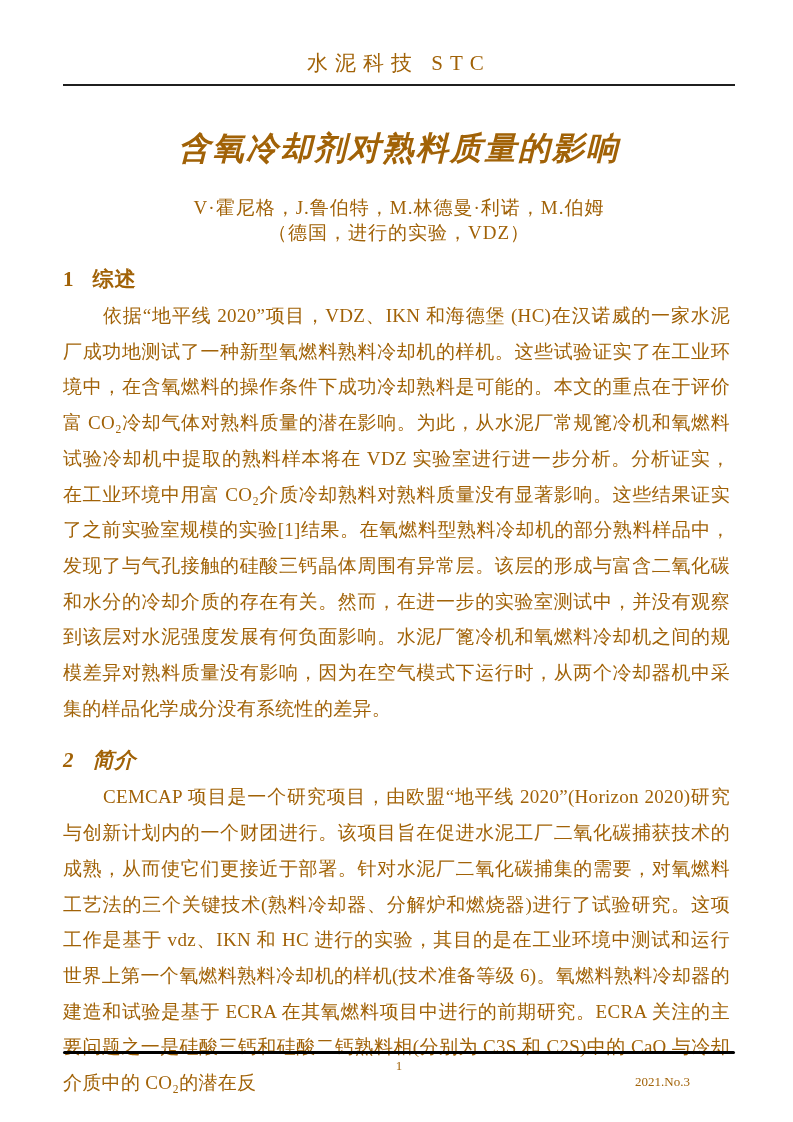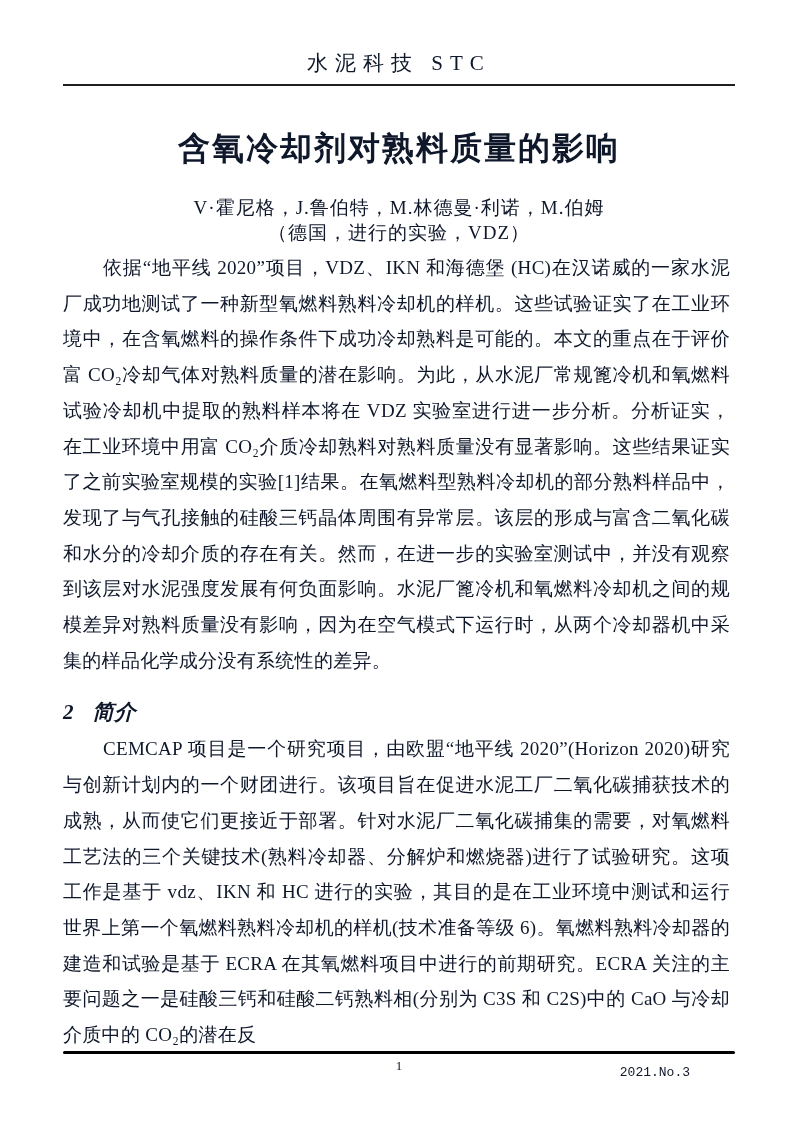--- a/index.html
+++ b/index.html
@@ -1,21 +1,21 @@
 <!DOCTYPE html>
 <html lang="zh"><head>
 <meta charset="utf-8">
 <style>
   html,body{margin:0;padding:0;background:#ffffff;}
   .page{
     position:relative;
     width:793px;height:1122px;
     margin:0 auto;
     background:#ffffff;
-    color:#0f172a;
+    color:#a16207;
     box-sizing:border-box;
     padding:50px 58px 0 63px;
     overflow:hidden;
     font-family:"Liberation Serif","DejaVu Serif",serif;
   }
   
   .journal-title{
     text-align:center;
     font-size:21px;
     line-height:26px;
@@ -29,20 +29,21 @@
   }
   
   .article-title{
     margin:40px 0 12px 0;
     text-align:center;
     font-size:32px;
     line-height:44px;
     font-weight:700;
     letter-spacing:2px;
     font-family:"Liberation Sans","DejaVu Sans",sans-serif;
+    font-style:italic;
   }
   .authors{
     margin-top:25px;
     text-align:center;
     font-size:19px;
     line-height:25px;
     letter-spacing:1px;
   }
   .affiliation{
     text-align:center;
@@ -87,40 +88,43 @@
     margin-top:4px;
     height:18px;
   }
   .page-number{
     position:absolute;left:0;right:0;top:0;
     text-align:center;
     font-size:13px;
     font-family:"Liberation Serif","DejaVu Serif",serif;
   }
   .issue{
-    position:absolute;right:45px;top:7px;
+    position:absolute;right:45px;top:16px;
     font-size:13px;
-    font-family:Liberation Mono, monospace;
+    font-family:Liberation Serif, serif;
   }
 </style>
 </head>
 <body>
 
 <div class="page">
 
   <div class="journal-title">水泥科技 STC</div>
 
   <div class="header-rule"></div>
 
   <h1 class="article-title">含氧冷却剂对熟料质量的影响</h1>
 
   <div class="authors">V·霍尼格，J.鲁伯特，M.林德曼·利诺，M.伯姆</div>
 
   <div class="affiliation">（德国，进行的实验，VDZ）</div>
 
+  <h2 class="section-heading sec1">
+    <span class="sec-num">1</span><span>综述</span>
+  </h2>
 
   <p class="body-text">依据“地平线 2020”项目，VDZ、IKN 和海德堡 (HC)在汉诺威的一家水泥厂成功地测试了一种新型氧燃料熟料冷却机的样机。这些试验证实了在工业环境中，在含氧燃料的操作条件下成功冷却熟料是可能的。本文的重点在于评价富 CO₂冷却气体对熟料质量的潜在影响。为此，从水泥厂常规篦冷机和氧燃料试验冷却机中提取的熟料样本将在 VDZ 实验室进行进一步分析。分析证实，在工业环境中用富 CO₂介质冷却熟料对熟料质量没有显著影响。这些结果证实了之前实验室规模的实验[1]结果。在氧燃料型熟料冷却机的部分熟料样品中，发现了与气孔接触的硅酸三钙晶体周围有异常层。该层的形成与富含二氧化碳和水分的冷却介质的存在有关。然而，在进一步的实验室测试中，并没有观察到该层对水泥强度发展有何负面影响。水泥厂篦冷机和氧燃料冷却机之间的规模差异对熟料质量没有影响，因为在空气模式下运行时，从两个冷却器机中采集的样品化学成分没有系统性的差异。</p>
 
   <h2 class="section-heading sec2">
     <span class="sec-num">2</span><span>简介</span>
   </h2>
 
   <p class="body-text">CEMCAP 项目是一个研究项目，由欧盟“地平线 2020”(Horizon 2020)研究与创新计划内的一个财团进行。该项目旨在促进水泥工厂二氧化碳捕获技术的成熟，从而使它们更接近于部署。针对水泥厂二氧化碳捕集的需要，对氧燃料工艺法的三个关键技术(熟料冷却器、分解炉和燃烧器)进行了试验研究。这项工作是基于 vdz、IKN 和 HC 进行的实验，其目的是在工业环境中测试和运行世界上第一个氧燃料熟料冷却机的样机(技术准备等级 6)。氧燃料熟料冷却器的建造和试验是基于 ECRA 在其氧燃料项目中进行的前期研究。ECRA 关注的主要问题之一是硅酸三钙和硅酸二钙熟料相(分别为 C3S 和 C2S)中的 CaO 与冷却介质中的 CO₂的潜在反</p>
 
   <div class="footer">

